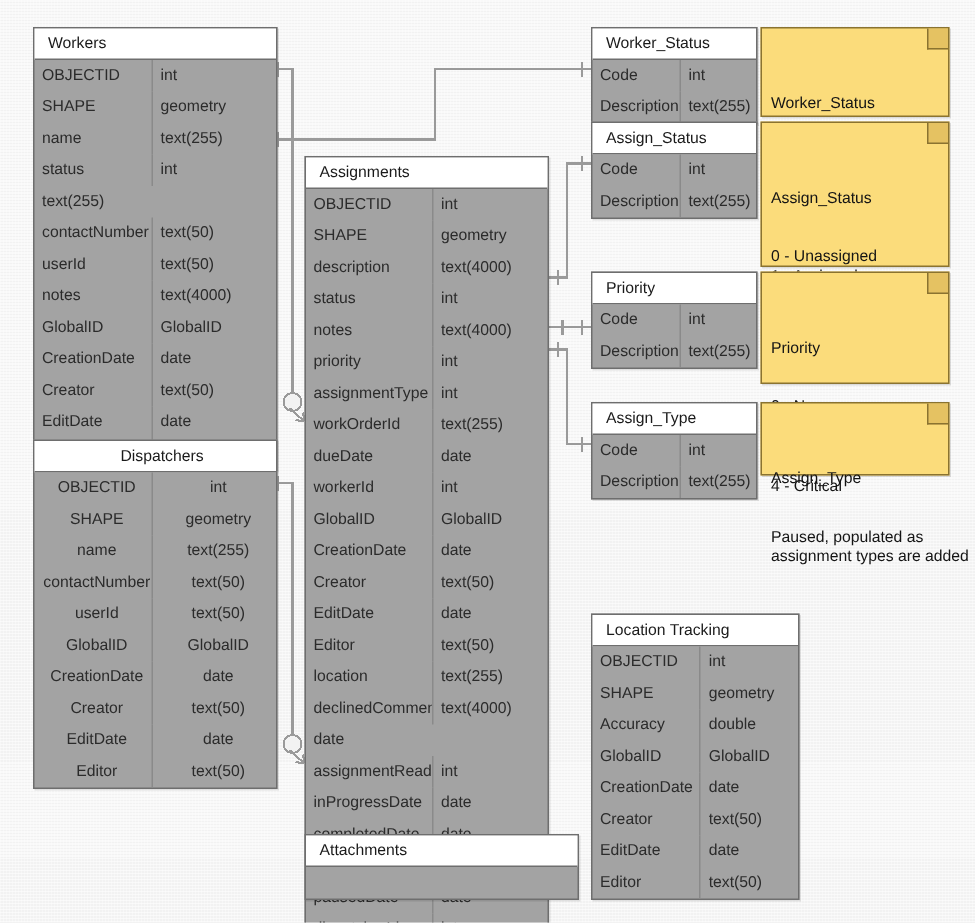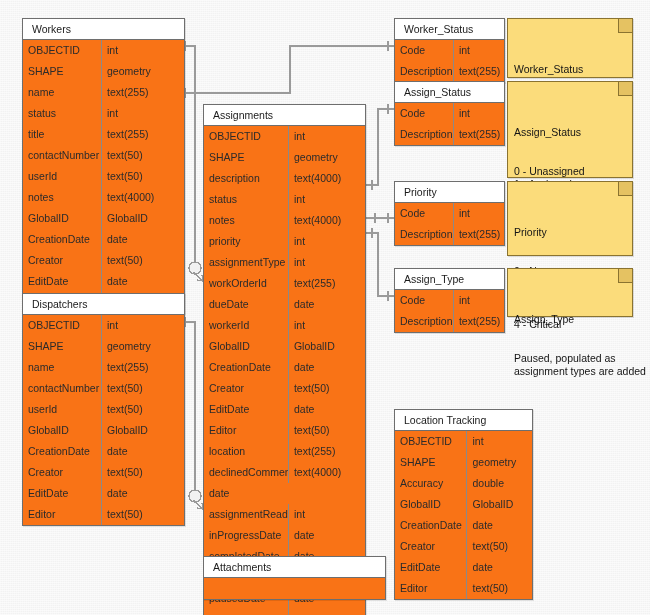--- a/index.html
+++ b/index.html
@@ -16,21 +16,21 @@
     background-color:#f2f2f2;
     background-image:
       repeating-linear-gradient(0deg, rgba(255,255,255,.55) 0px, rgba(255,255,255,.55) 1px, rgba(0,0,0,0) 1px, rgba(0,0,0,0) 2px),
       repeating-linear-gradient(90deg, rgba(255,255,255,.35) 0px, rgba(255,255,255,.35) 1px, rgba(0,0,0,0) 1px, rgba(0,0,0,0) 2px);
   }
   #wires{position:absolute;left:0;top:0;width:650px;height:615px;pointer-events:none;}
 
   
   .tbl{
     position:absolute;
-    background:#f97316;
+    background:#a3a3a3;
     border:1px solid #6e6e6e;
     box-sizing:border-box;
     box-shadow:1px 1px 0 rgba(0,0,0,.10);
   }
   .tbl .hdr{
     height:21px;line-height:21px;
     padding-left:9px;
     font-size:10.5px;color:#1a1a1a;
     border-bottom:1px solid #6e6e6e;
     background:#ffffff;
@@ -165,21 +165,20 @@
       </div>
       <div class="row">
         <span class="fname">name</span>
         <span class="ftype">text(255)</span>
       </div>
       <div class="row">
         <span class="fname">status</span>
         <span class="ftype">int</span>
       </div>
       <div class="row">
-        <span class="fname">title</span>
         <span class="ftype">text(255)</span>
       </div>
       <div class="row">
         <span class="fname">contactNumber</span>
         <span class="ftype">text(50)</span>
       </div>
       <div class="row">
         <span class="fname">userId</span>
         <span class="ftype">text(50)</span>
       </div>
@@ -203,21 +202,21 @@
         <span class="fname">EditDate</span>
         <span class="ftype">date</span>
       </div>
       <div class="row">
         <span class="fname">Editor</span>
         <span class="ftype">text(50)</span>
       </div>
     </div>
 </div>
 
-<div class="tbl w-dispatch" style="left:22px;top:293px;width:163px;">
+<div class="tbl w-dispatch" style="left:22px;top:293px;width:163px;text-align:center;">
   <div class="hdr">Dispatchers</div>
   <div class="rows">
       <div class="row">
         <span class="fname">OBJECTID</span>
         <span class="ftype">int</span>
       </div>
       <div class="row">
         <span class="fname">SHAPE</span>
         <span class="ftype">geometry</span>
       </div>

